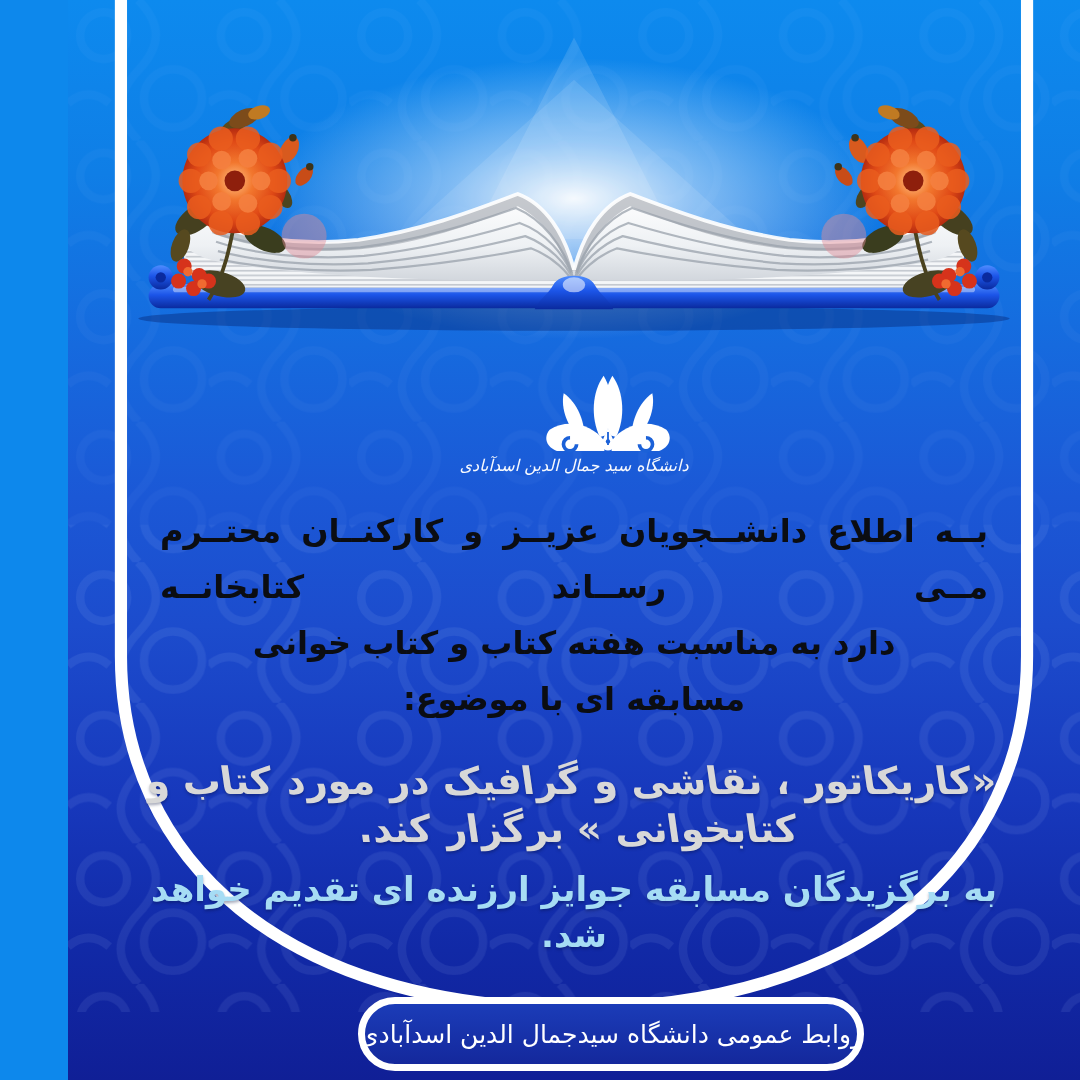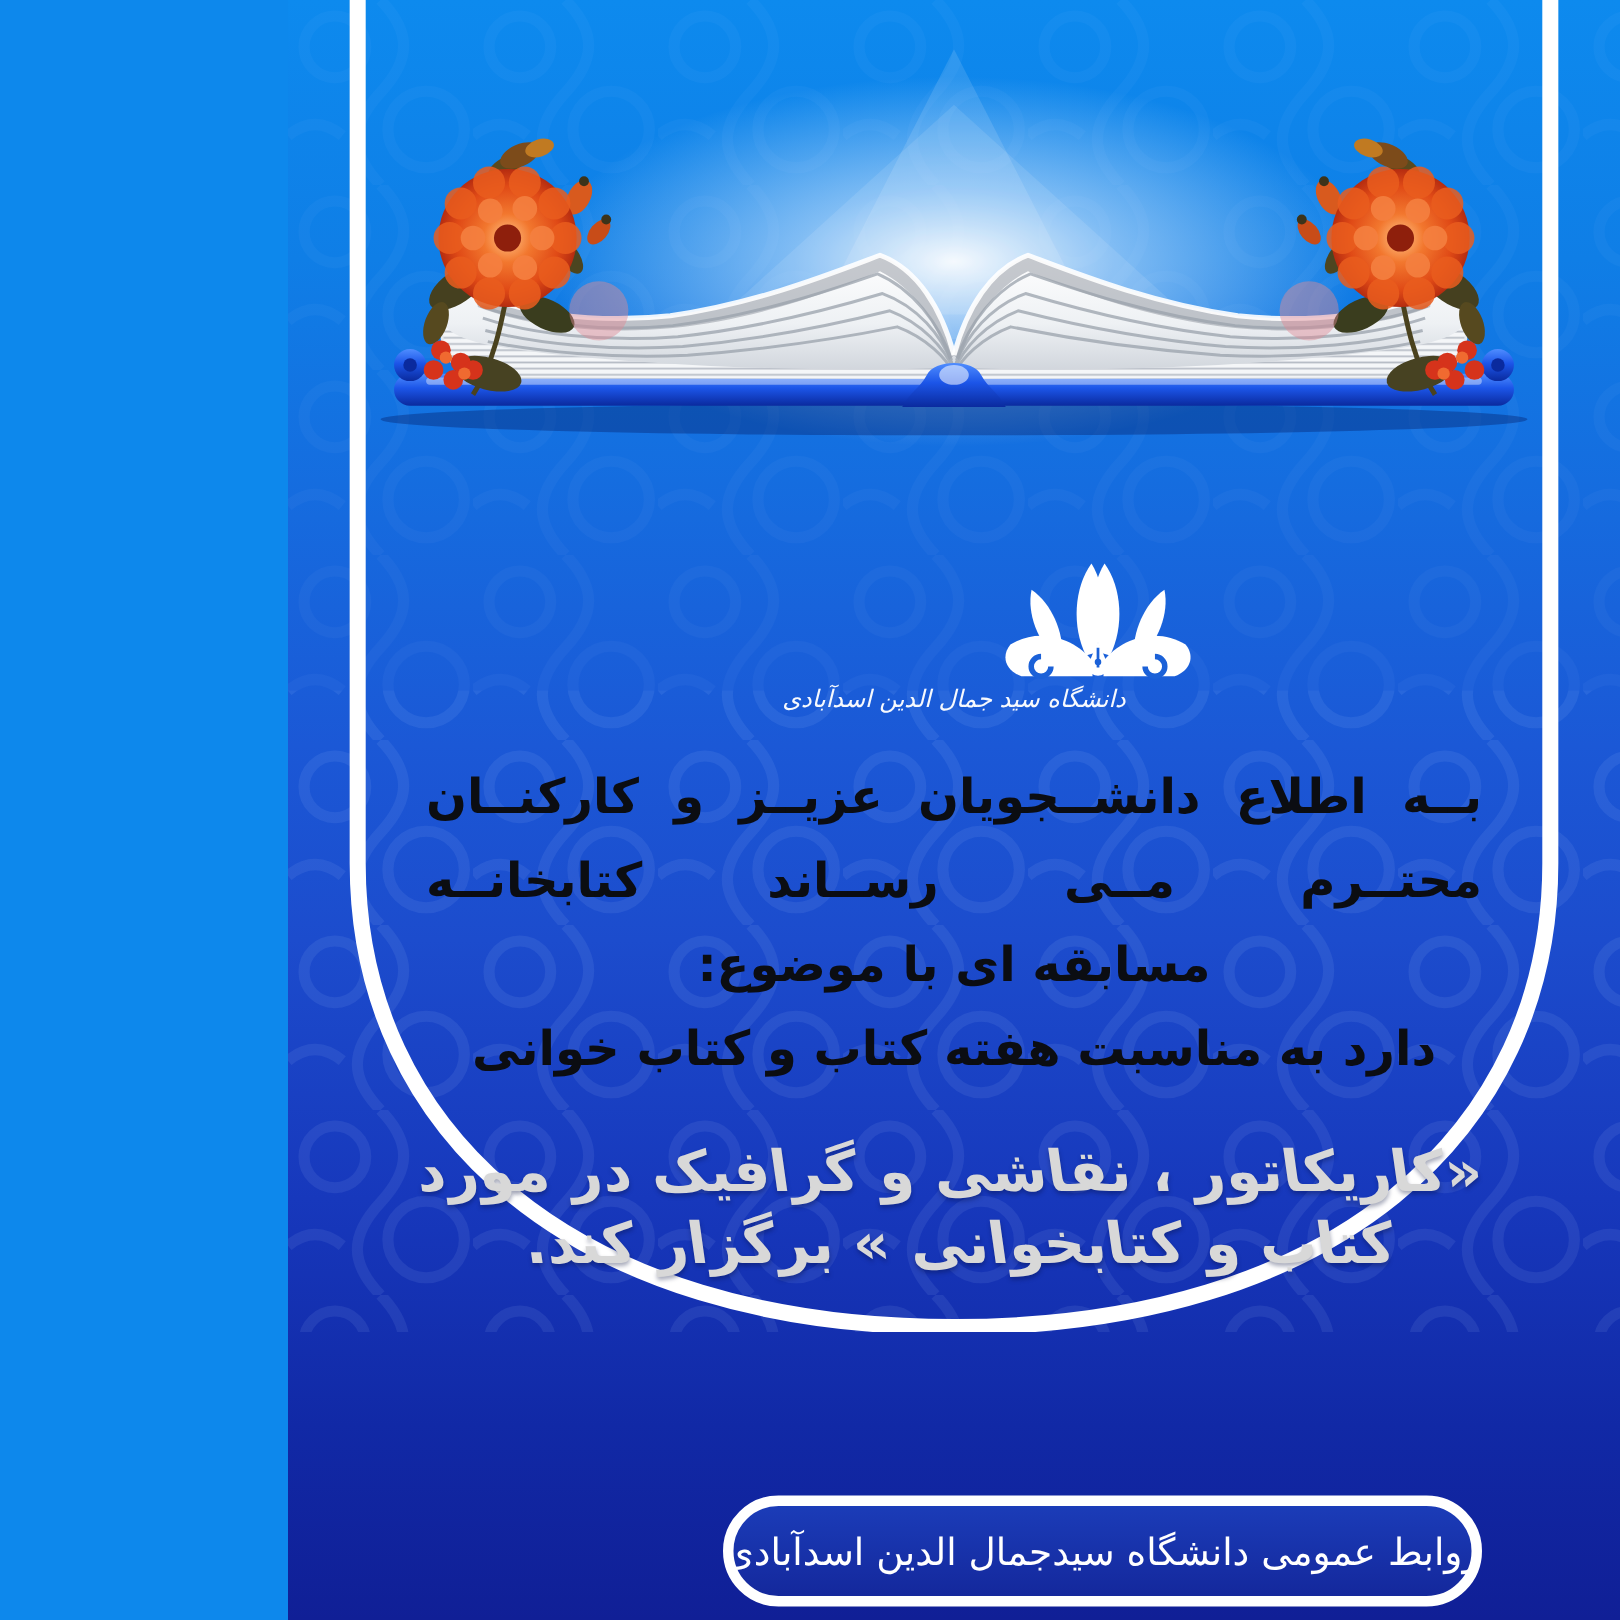--- a/index.html
+++ b/index.html
@@ -1,17 +1,17 @@
 <!DOCTYPE html>
 <html lang="fa" dir="rtl"><head>
 <meta charset="utf-8">
 <style>
   html,body{margin:0;padding:0;width:1080px;height:1080px;overflow:hidden;background:#0d88ec;}
   .poster{
-    position:relative;width:888px;height:1080px;overflow:hidden;
+    position:relative;width:1012px;height:1080px;overflow:hidden;
     font-family:"DejaVu Sans","Liberation Sans",sans-serif;
     background:linear-gradient(180deg,
       #0d8aee 0%, #0f7ee6 16%, #166ade 32%, #1b58d6 46%,
       #1c4ccd 58%, #1738bc 74%, #1129a6 88%, #101f96 100%);
   }
   .art{position:absolute;inset:0;z-index:1;}
   .logo-svg{position:absolute;left:467px;top:364px;width:146px;height:92px;z-index:3;}
   .logo-caption{
     position:absolute;left:0;right:0;top:456px;z-index:3;
     text-align:center;color:#ffffff;font-size:16px;font-style:italic;
@@ -201,24 +201,25 @@
       <path d="M152,98 a9,9 0 1,1 -9,9"></path>
     </g>
     <line x1="100" y1="90" x2="100" y2="108" stroke="#1b61d8" stroke-width="2.5"></line>
     <circle cx="100" cy="103" r="3" fill="#1b61d8"></circle>
   </svg>
 
   <div class="logo-caption">دانشگاه سید جمال الدین اسدآبادی</div>
 
   <div class="announce">
     <div class="just">بــه اطلاع دانشــجویان عزیــز و کارکنــان محتــرم مــی رســاند کتابخانــه</div>
+    <div class="cent">دارد به مناسبت هفته کتاب و کتاب خوانی</div>
     <div class="cent">مسابقه ای با موضوع:</div>
-    <div class="cent">دارد به مناسبت هفته کتاب و کتاب خوانی</div>
   </div>
 
   <div class="headline">«کاریکاتور ، نقاشی و گرافیک در مورد کتاب و کتابخوانی » برگزار کند.</div>
 
+  <div class="prize">به برگزیدگان مسابقه جوایز ارزنده ای تقدیم خواهد شد.</div>
 
   <div class="badge">
     <span>روابط عمومی دانشگاه سیدجمال الدین اسدآبادی</span>
   </div>
 
 </div>
 
 </body></html>

